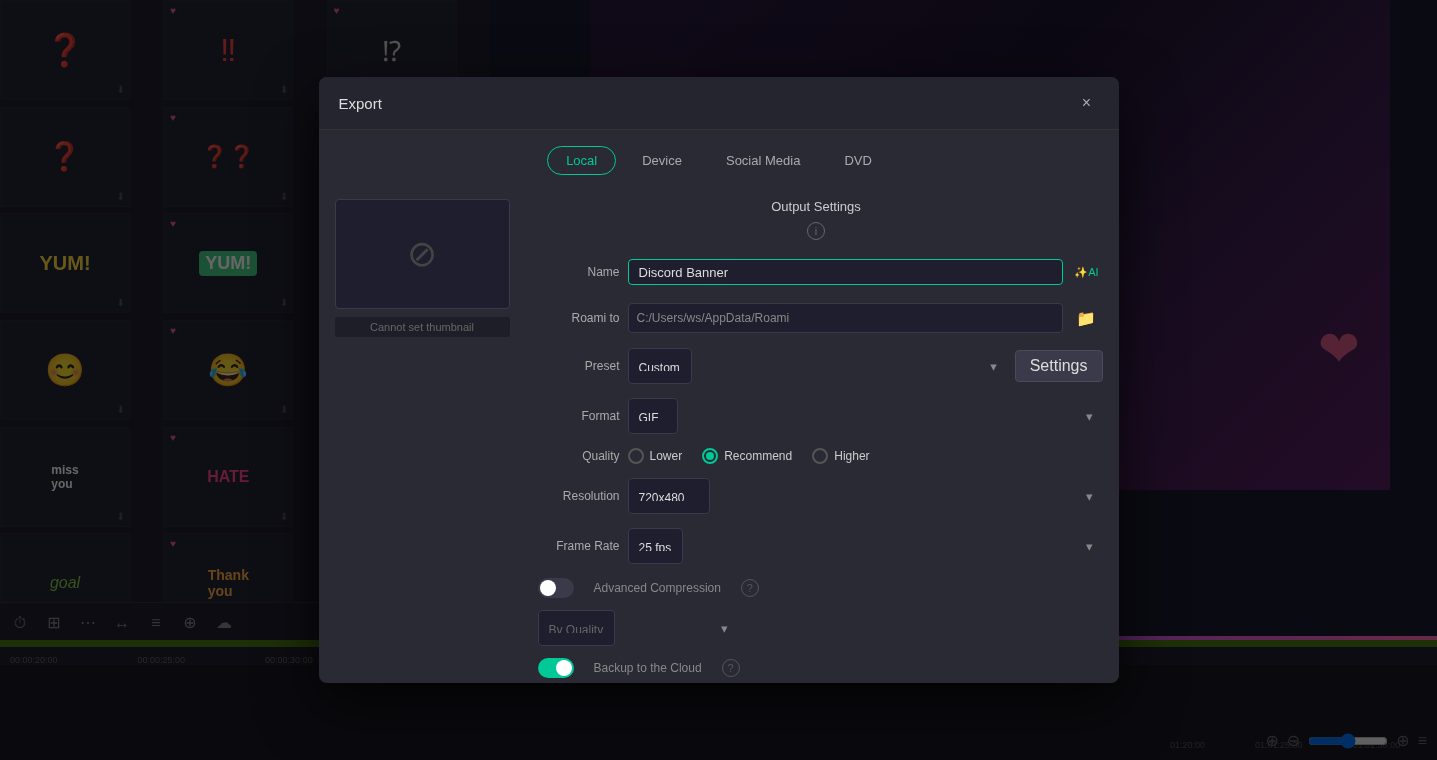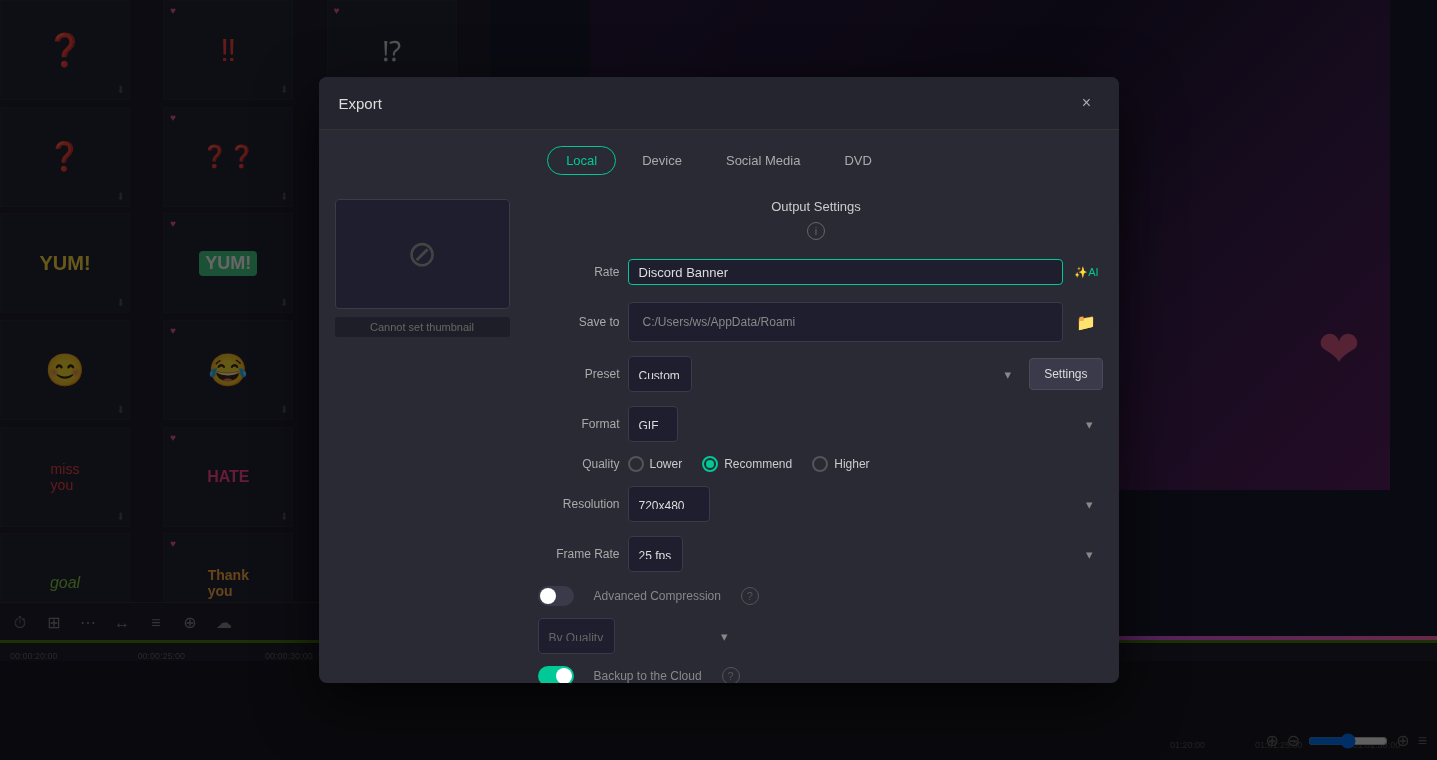--- a/index.html
+++ b/index.html
@@ -62,21 +62,21 @@
     }
 
     
     .timeline {
       position: absolute;
       bottom: 0;
       left: 0;
       width: 1437px;
       height: 120px;
       background: #1a1a25;
-      border-top: 3px solid #4d7c0f;
+      border-top: 7px solid #4d7c0f;
       display: flex;
       align-items: center;
       padding: 0 10px;
     }
     .timeline-ruler {
       position: absolute;
       top: 0;
       left: 0;
       right: 0;
       height: 18px;
@@ -293,26 +293,26 @@
       cursor: pointer;
       color: #888;
       font-size: 16px;
       display: flex;
       align-items: center;
       justify-content: center;
     }
 
     .path-display {
       flex: 1;
-      height: 40px;
+      height: 30px;
       background: #1e1e2e;
       border: 1px solid #3a3a4a;
       border-radius: 4px;
       color: #888;
-      padding: 0 14px;
+      padding: 0 8px;
       font-size: 12px;
       display: flex;
       align-items: center;
     }
 
     .select-field {
       flex: 1;
       height: 36px;
       background: #1e1e2e;
       border: 1px solid #3a3a4a;
@@ -339,21 +339,21 @@
     }
 
     .settings-btn {
       height: 32px;
       padding: 0 14px;
       background: #3a3a4a;
       border: 1px solid #4a4a5a;
       border-radius: 4px;
       color: #ddd;
       cursor: pointer;
-      font-size: 12px;
+      font-size: 16px;
     }
 
     
     .quality-options {
       display: flex;
       align-items: center;
       gap: 20px;
     }
     .radio-option {
       display: flex;
@@ -550,21 +550,21 @@
     <span style="font-size:32px">😂</span>
     <span class="dl-icon">⬇</span>
   </div>
   <div class="sticker-cell">
     <span class="heart-icon">♥</span>
     <span style="font-size:32px">😜</span>
     <span class="dl-icon">⬇</span>
   </div>
 
   <div class="sticker-cell">
-    <span style="font-size:14px;color:#ef4444;font-weight:normal">miss<br>you</span>
+    <span style="font-size:12px;color:#ffffff;font-weight:bold">miss<br>you</span>
     <span class="dl-icon">⬇</span>
   </div>
   <div class="sticker-cell">
     <span class="heart-icon">♥</span>
     <span style="font-size:16px;color:#ff4488;font-weight:bold">HATE</span>
     <span class="dl-icon">⬇</span>
   </div>
   <div class="sticker-cell">
     <span class="heart-icon">♥</span>
     <span style="font-size:16px;color:#88ff44;font-weight:bold">OM</span>
@@ -651,29 +651,29 @@
         <div class="thumbnail-label">Cannot set thumbnail</div>
       </div>
 
       <div class="settings-area">
         <div class="output-settings-header">
           <span>Output Settings</span>
           <span class="info-icon">i</span>
         </div>
 
         <div class="form-row">
-          <span class="form-label">Rate</span>
+          <span class="form-label">Name</span>
           <input type="text" class="form-input" value="Discord Banner" style="">
           <button class="ai-btn" title="AI Generate">
             <span style="color:#00c896;font-size:11px;">✨AI</span>
           </button>
         </div>
 
         <div class="form-row">
-          <span class="form-label">Save to</span>
+          <span class="form-label">Roami to</span>
           <div class="path-display">C:/Users/ws/AppData/Roami</div>
           <button class="folder-btn">
             <span>📁</span>
           </button>
         </div>
 
         <div class="form-row">
           <span class="form-label">Preset</span>
           <div class="select-wrapper">
             <select class="select-field">

